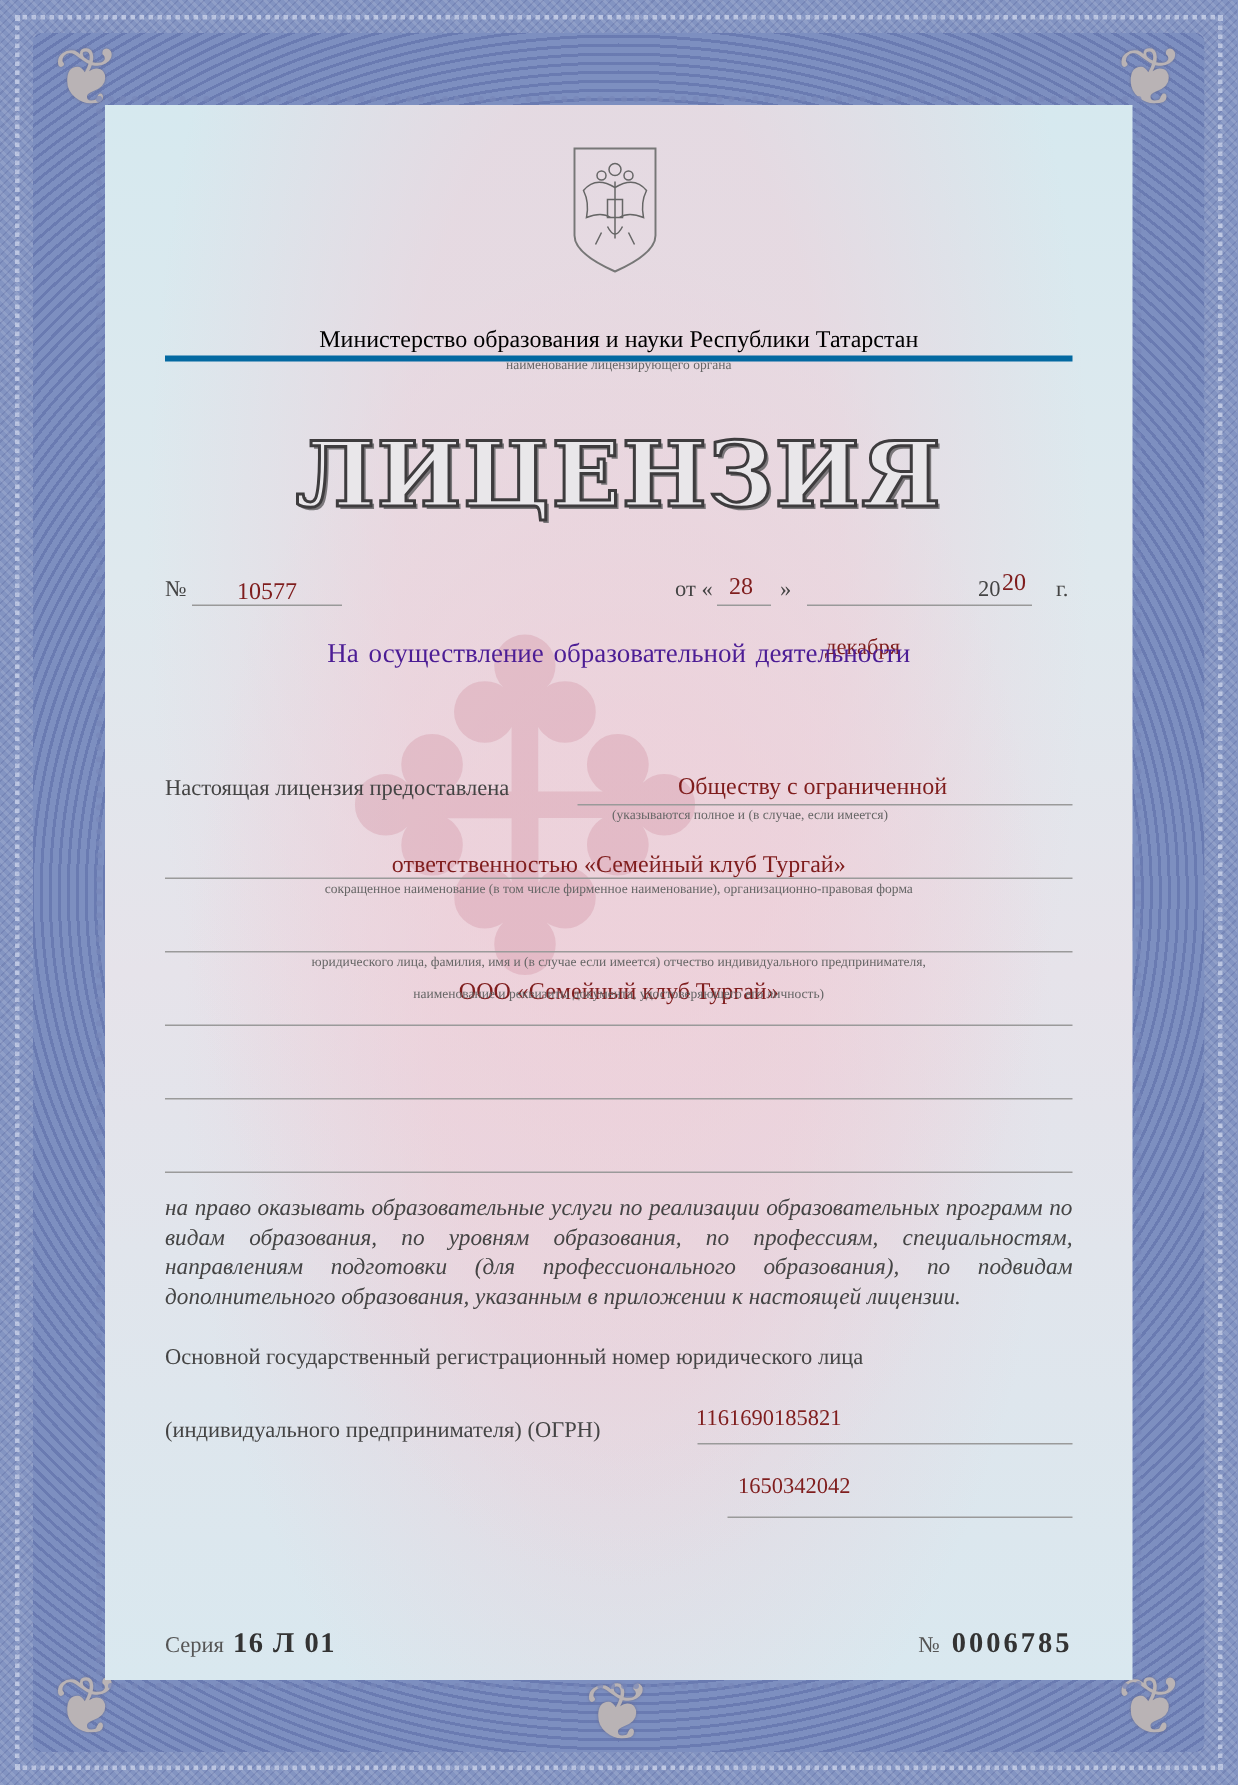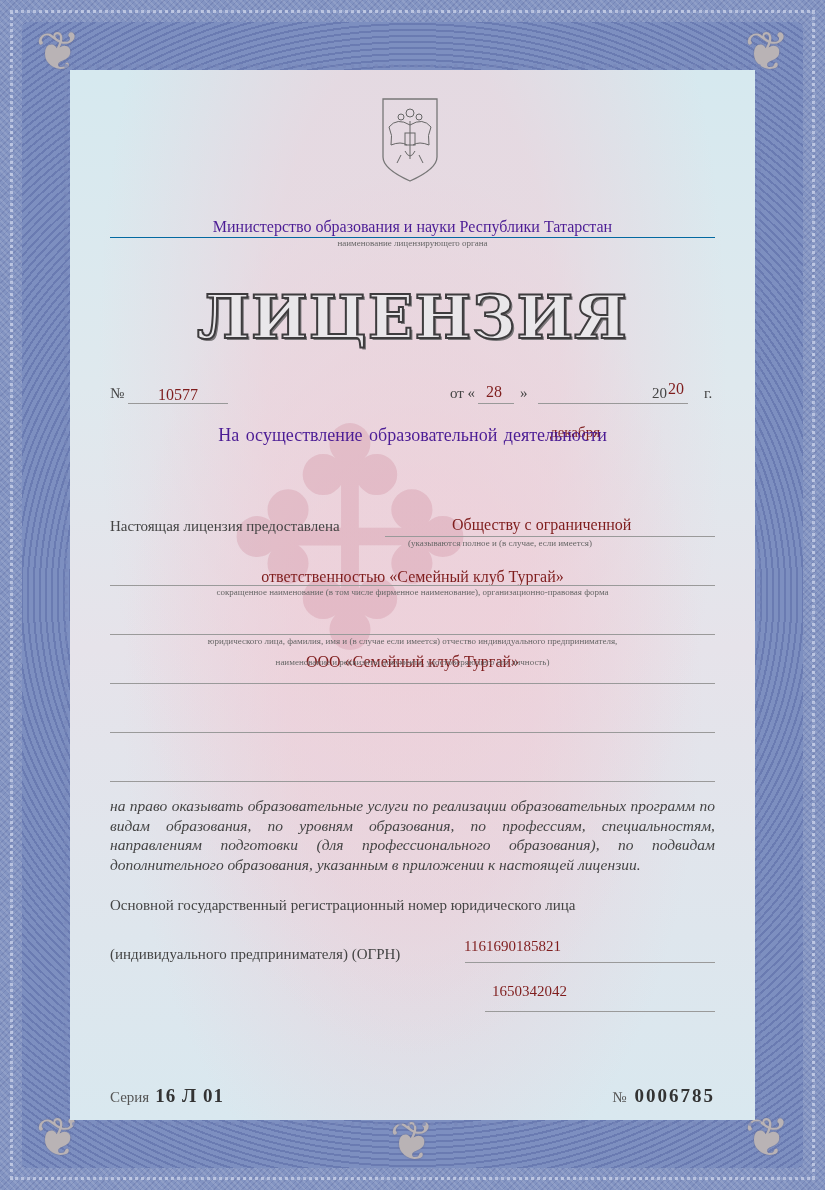--- a/index.html
+++ b/index.html
@@ -39,21 +39,21 @@
   .eagle-watermark {
     position:absolute; left:200px; top:345px; width:300px; height:400px;
     color:rgba(200,120,140,0.25); font-size:300px; line-height:400px; text-align:center;
     pointer-events:none;
   }
   .emblem {
     position:absolute; left:379px; top:95px; width:62px; height:90px;
   }
   .authority {
     position:absolute; left:110px; top:218px; width:605px; text-align:center;
-    font-size:16px; color:#4c1d95; border-bottom:1px solid #0369a1; padding-bottom:1px;
+    font-size:16px; color:#000000; border-bottom:4px solid #0369a1; padding-bottom:1px;
   }
   .authority-caption {
     position:absolute; left:110px; top:238px; width:605px; text-align:center; font-size:9px; color:#666;
   }
   .title {
     position:absolute; left:110px; top:282px; width:605px; text-align:center;
     font-family:"DejaVu Serif", serif; font-size:60px; font-weight:bold; letter-spacing:1px;
     color:#e9e7ea; -webkit-text-stroke:2px #3e3c3e; text-shadow:2px 2px 0 #7a777a;
   }
   .num-row { position:absolute; left:110px; top:383px; width:605px; height:22px; font-size:15px; }

